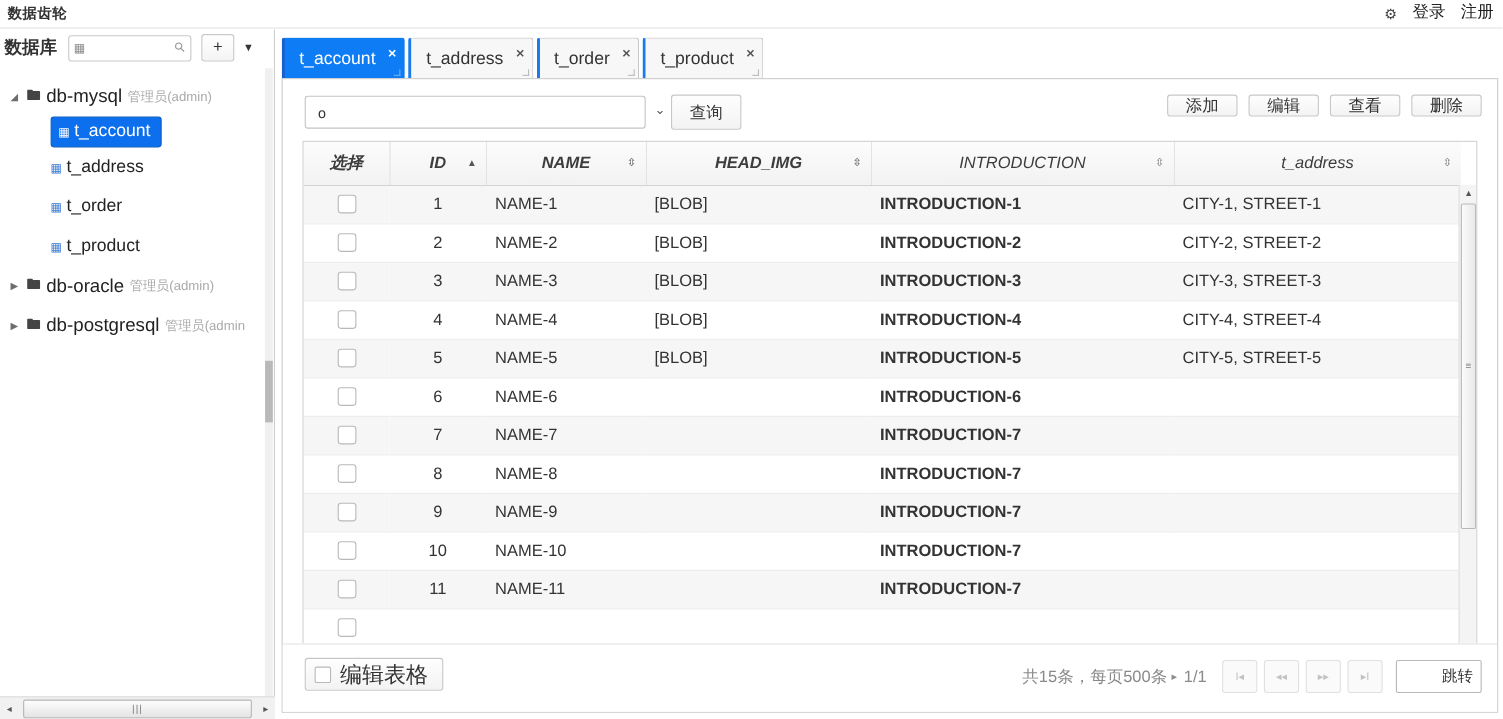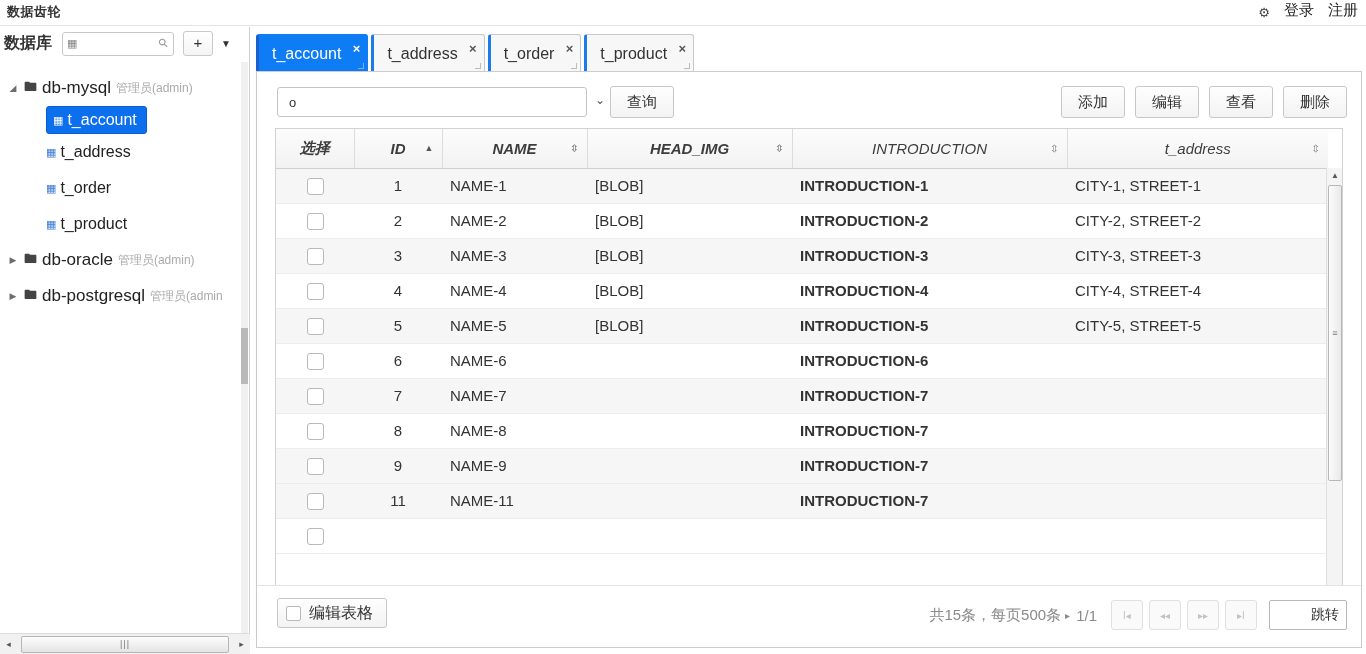--- a/index.html
+++ b/index.html
@@ -251,21 +251,21 @@
     cursor: pointer; font-family: inherit;
   }
   #btn-query {
     position: absolute; left: 353px; top: 14px;
     width: 64px; height: 32px;
   }
   #act-btns {
     position: absolute; right: 14px; top: 14px;
     display: flex; gap: 10px;
   }
-  #act-btns .btn { width: 64px; height: 32px; }
+  #act-btns .btn { width: 64px; height: 20px; }
 
   
   #tablewrap {
     position: absolute; left: 18px; top: 56px;
     width: 1068px; height: 476px;
     border: 1px solid #d2d2d2;
     overflow: hidden;
     background: #fff;
   }
   table.grid {
@@ -350,21 +350,21 @@
     width: 1104px; height: 62px;
     border-top: 1px solid #e4e4e4;
     background: #fff;
   }
   #edit-table-btn {
     position: absolute; left: 20px; top: 12px;
     height: 30px; padding: 0 13px 0 8px;
     display: flex; align-items: center; gap: 8px;
   }
   #edit-table-btn .cbx { width: 15px; height: 15px; border-radius: 2px; }
-  #edit-table-btn span.lbl { font-size: 16px; color: #333; text-align: center; }
+  #edit-table-btn span.lbl { font-size: 20px; color: #333; text-align: center; }
 
   #pager {
     position: absolute; right: 14px; top: 14px;
     display: flex; align-items: center;
   }
   #pager-text {
     font-size: 15px; color: #8a8a8a; margin-right: 4px;
     white-space: nowrap;
   }
   #pager-caret { font-size: 10px; color: #8a8a8a; margin: 0 6px 0 0; }
@@ -625,20 +625,28 @@
             <td class="c-addr cellpad-addr"></td>
           </tr>
           <tr class="odd">
             <td class="c-sel"><span class="cbx"></span></td>
             <td class="c-id">9</td>
             <td class="c-name cellpad-name">NAME-9</td>
             <td class="c-head cellpad-head"></td>
             <td class="c-intro cellpad-intro">INTRODUCTION-7</td>
             <td class="c-addr cellpad-addr"></td>
           </tr>
+          <tr class="even">
+            <td class="c-sel"><span class="cbx"></span></td>
+            <td class="c-id">10</td>
+            <td class="c-name cellpad-name">NAME-10</td>
+            <td class="c-head cellpad-head"></td>
+            <td class="c-intro cellpad-intro">INTRODUCTION-7</td>
+            <td class="c-addr cellpad-addr"></td>
+          </tr>
           <tr class="odd">
             <td class="c-sel"><span class="cbx"></span></td>
             <td class="c-id">11</td>
             <td class="c-name cellpad-name">NAME-11</td>
             <td class="c-head cellpad-head"></td>
             <td class="c-intro cellpad-intro">INTRODUCTION-7</td>
             <td class="c-addr cellpad-addr"></td>
           </tr>
           <tr class="even">
             <td class="c-sel"><span class="cbx"></span></td>

